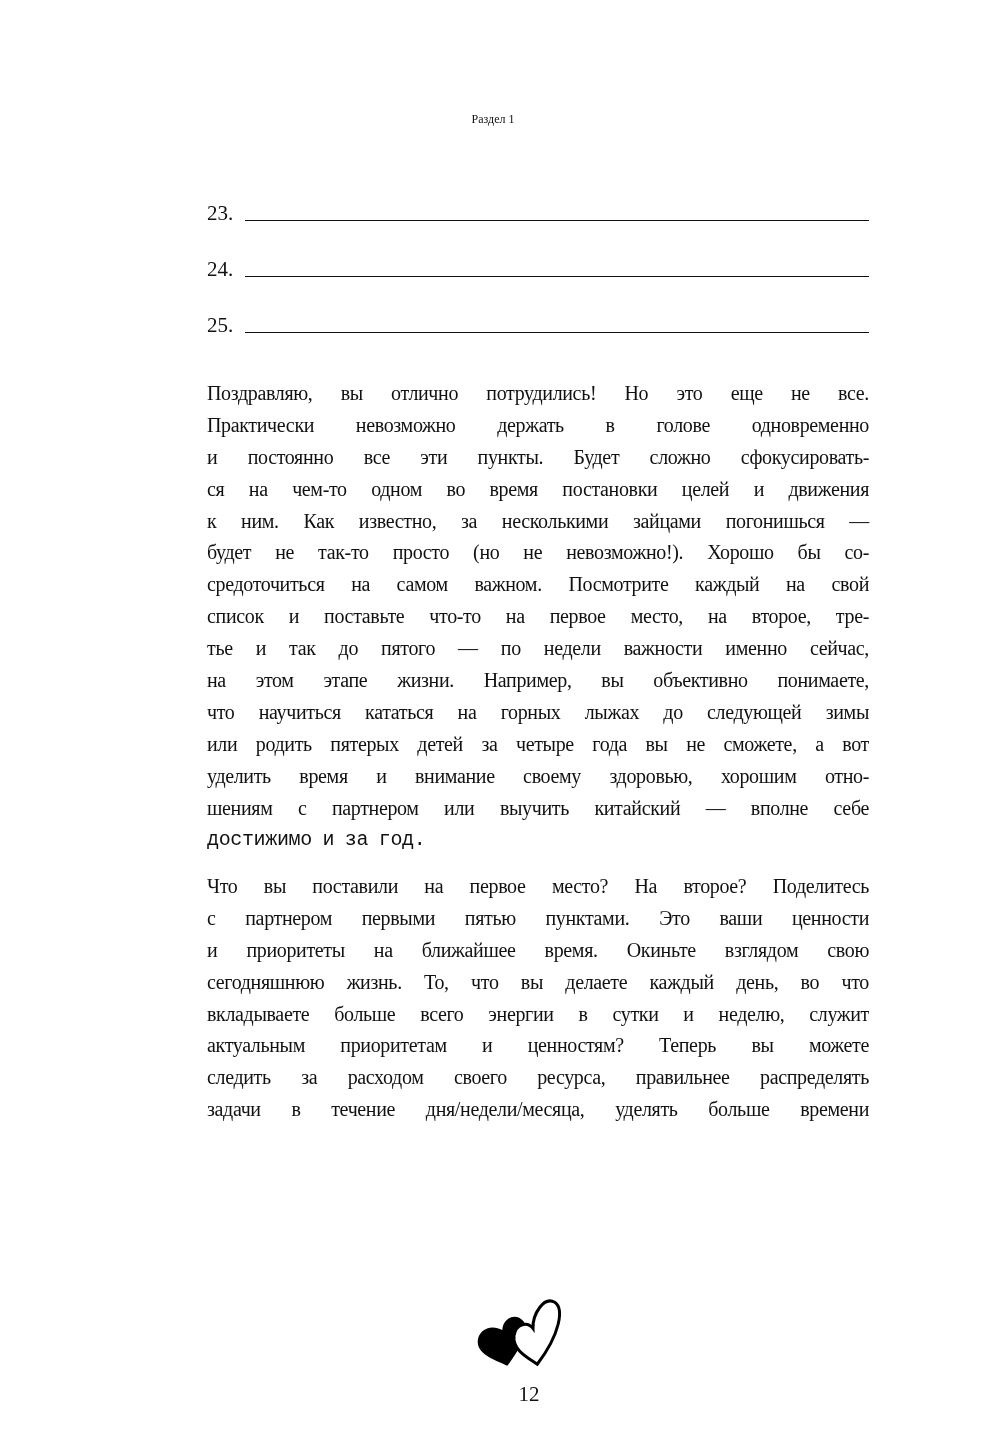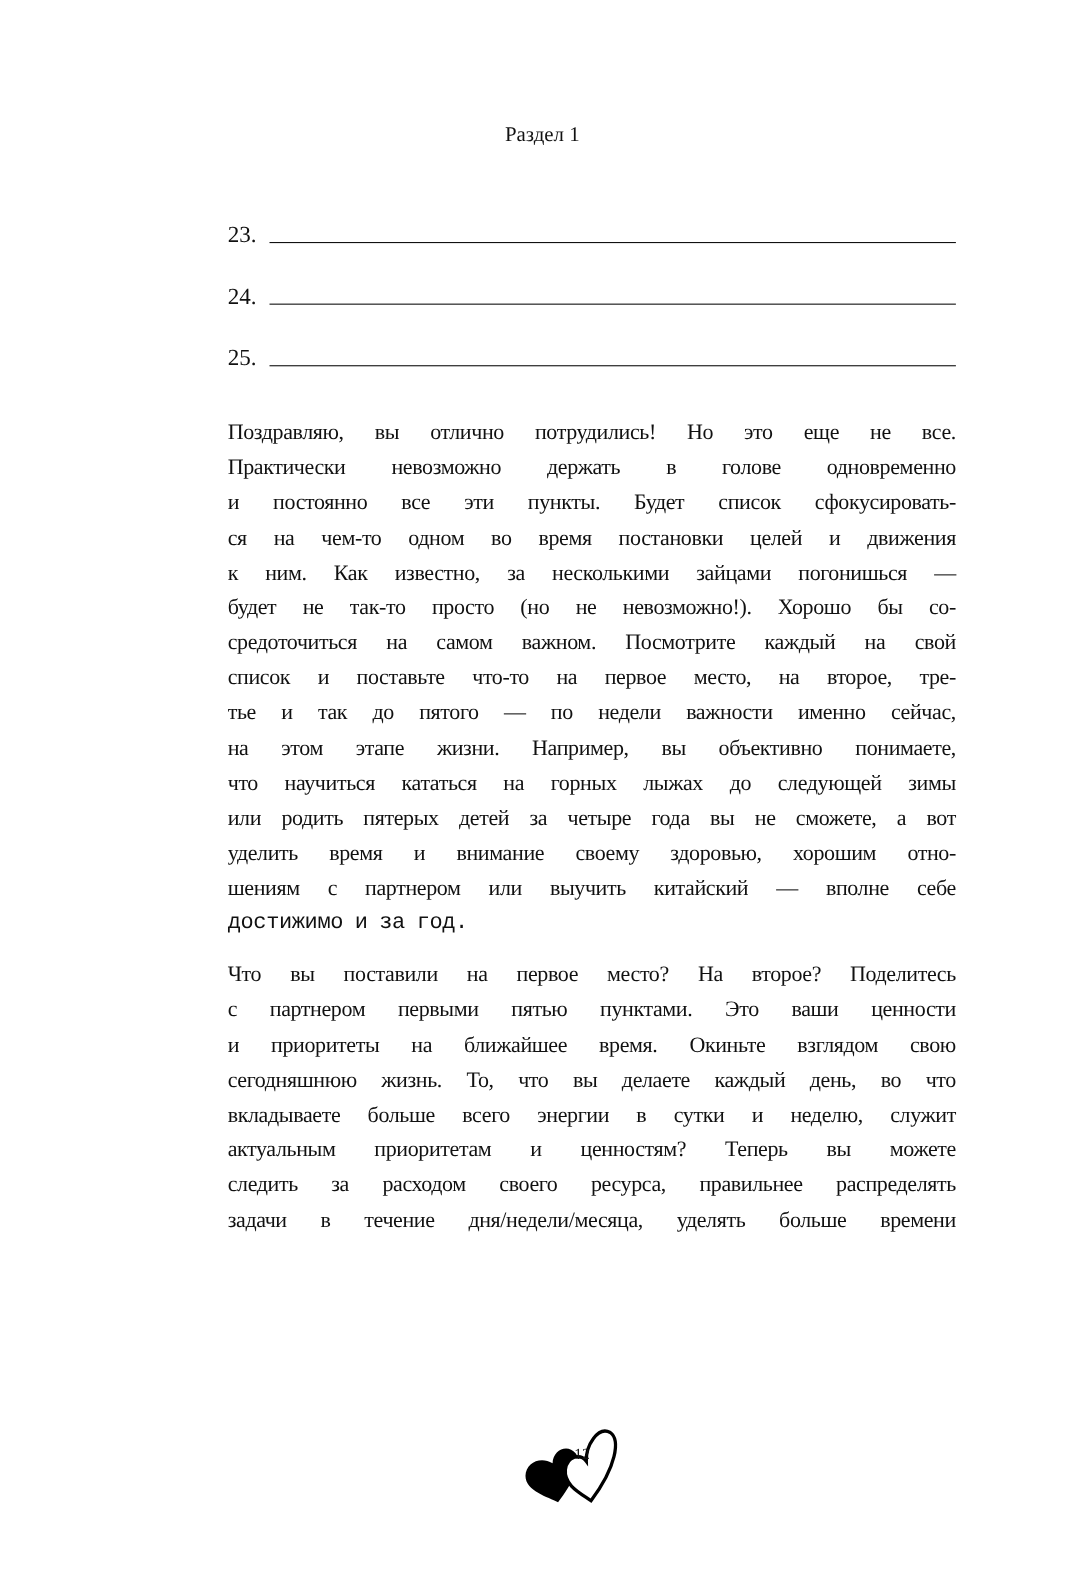--- a/index.html
+++ b/index.html
@@ -1,29 +1,29 @@
 <!DOCTYPE html>
 <html><head>
 <meta charset="utf-8">
 <style>
   html, body { margin: 0; padding: 0; background: #ffffff; }
   body { width: 986px; height: 1447px; position: relative; overflow: hidden;
          font-family: "Liberation Serif", "DejaVu Serif", serif; color: #111; }
   .header { position: absolute; top: 112px; left: 0; width: 986px; text-align: center;
-            font-size: 19px; }
+            font-size: 12px; }
   .fill-line { position: absolute; left: 207px; width: 662px; font-size: 21px; height: 30px; }
   .fill-line .num { position: absolute; left: 0; bottom: 0; }
   .fill-line .blank { position: absolute; left: 38px; right: 0; bottom: 5px; border-bottom: 1.6px solid #111; }
   .para { position: absolute; left: 207px; width: 662px; font-size: 20px; }
   .ln { display: block; height: 31.9px; line-height: 31.9px; text-align: justify; text-align-last: justify;
         white-space: nowrap; letter-spacing: -0.35px; word-spacing: -1px; }
   .ln.last { text-align-last: left; font-family: Liberation Mono, monospace; }
   .footer { position: absolute; left: 474px; top: 1294px; width: 92px; height: 76px; }
-  .page-num { position: absolute; left: 515px; top: 1315px; width: 28px; text-align: center;
-              font-size: 14px; }
+  .page-num { position: absolute; left: 515px; top: 1382px; width: 28px; text-align: center;
+              font-size: 21px; }
 </style>
 </head>
 <body>
 
 <div class="header">Раздел 1</div>
 
 <div class="fill-line" style="top:196px">
   <span class="num">23.</span>
   <span class="blank"></span>
 </div>
@@ -32,21 +32,21 @@
   <span class="blank"></span>
 </div>
 <div class="fill-line" style="top:308px">
   <span class="num">25.</span>
   <span class="blank"></span>
 </div>
 
 <div class="para" style="top:378px">
   <span class="ln">Поздравляю, вы отлично потрудились! Но это еще не все.</span>
   <span class="ln">Практически невозможно держать в голове одновременно</span>
-  <span class="ln">и постоянно все эти пункты. Будет список сфокусировать-</span>
+  <span class="ln">и постоянно все эти пункты. Будет сложно сфокусировать-</span>
   <span class="ln">ся на чем-то одном во время постановки целей и движения</span>
   <span class="ln">к ним. Как известно, за несколькими зайцами погонишься —</span>
   <span class="ln">будет не так-то просто (но не невозможно!). Хорошо бы со-</span>
   <span class="ln">средоточиться на самом важном. Посмотрите каждый на свой</span>
   <span class="ln">список и поставьте что-то на первое место, на второе, тре-</span>
   <span class="ln">тье и так до пятого — по недели важности именно сейчас,</span>
   <span class="ln">на этом этапе жизни. Например, вы объективно понимаете,</span>
   <span class="ln">что научиться кататься на горных лыжах до следующей зимы</span>
   <span class="ln">или родить пятерых детей за четыре года вы не сможете, а вот</span>
   <span class="ln">уделить время и внимание своему здоровью, хорошим отно-</span>

